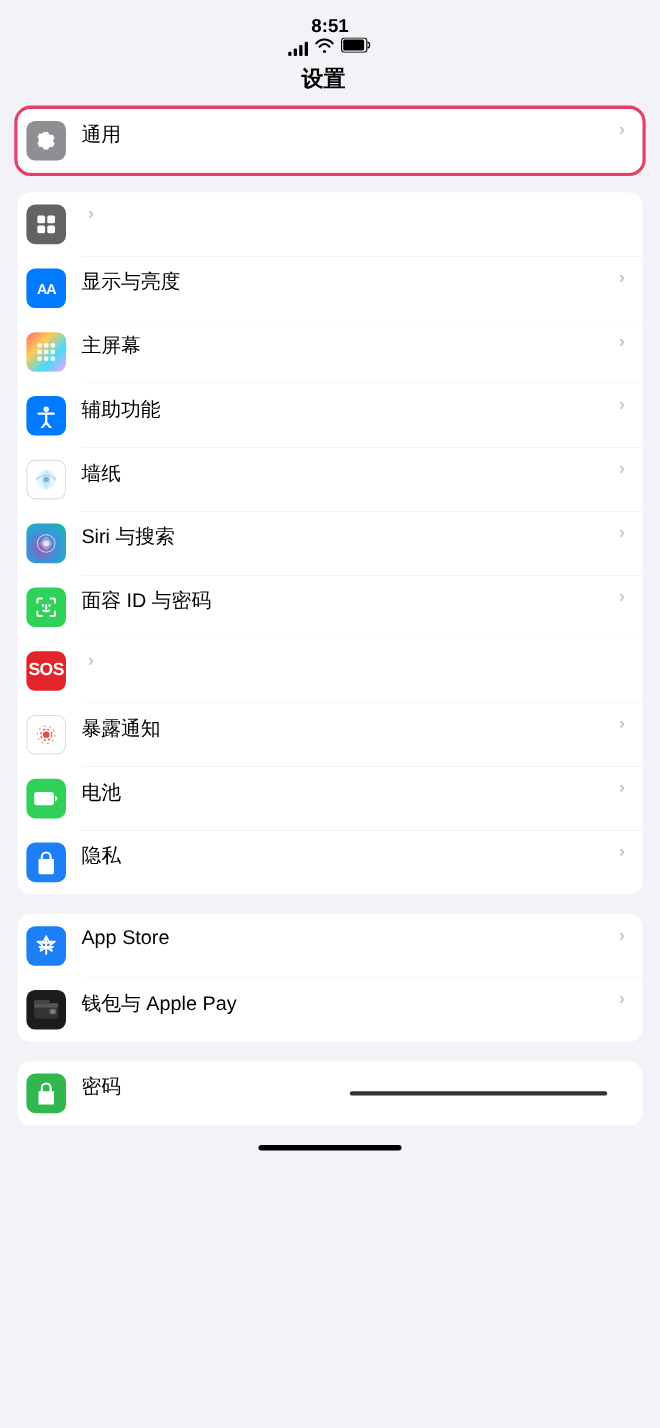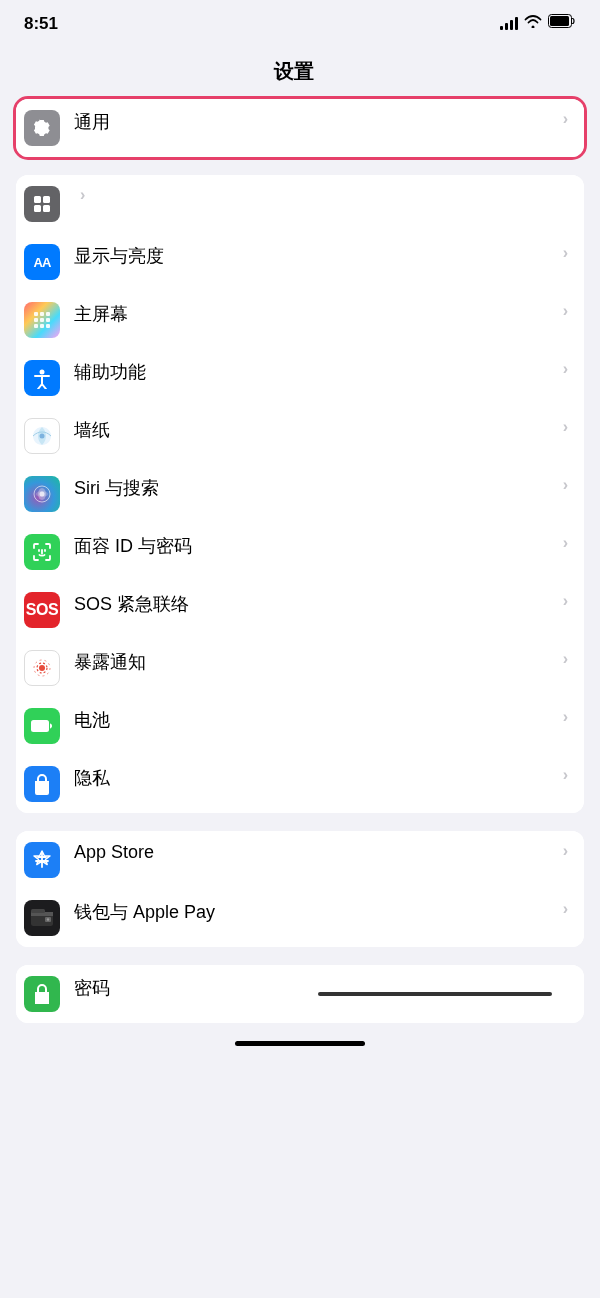--- a/index.html
+++ b/index.html
@@ -9,23 +9,24 @@
       min-height: 1298px;
       background: #f2f2f7;
       font-family: -apple-system, 'PingFang SC', 'Helvetica Neue', sans-serif;
       overflow-x: hidden;
     }
 
     
     .status-bar {
       display: flex;
       justify-content: space-between;
-      align-items: flex-start;
+      align-items: center;
       padding: 14px 24px 6px 24px;
       height: 50px;
+      flex-direction: column;
     }
     .status-time {
       font-size: 17px;
       font-weight: 600;
       color: #000;
     }
     .status-icons {
       display: flex;
       align-items: center;
       gap: 6px;
@@ -259,21 +260,20 @@
       </svg>
     </div>
     <span class="row-label">面容 ID 与密码</span>
     <span class="row-chevron">›</span>
   </div>
 
   <div class="settings-row">
     <div class="row-icon" style="background:#e3242b;">
       <span style="color:white;font-weight:800;font-size:16px;letter-spacing:-0.5px;">SOS</span>
     </div>
-    <span class="row-label">SOS 紧急联络</span>
     <span class="row-chevron">›</span>
   </div>
 
   <div class="settings-row">
     <div class="row-icon" style="background:#fff;border:1.5px solid #ddd;">
       <svg width="22" height="22" viewBox="0 0 22 22">
         <circle cx="11" cy="11" r="3" fill="#e74c3c"></circle>
         <circle cx="11" cy="11" r="5" fill="none" stroke="#e74c3c" stroke-width="1.2" stroke-dasharray="2 2"></circle>
         <circle cx="11" cy="11" r="8" fill="none" stroke="#e74c3c" stroke-width="1" stroke-dasharray="2 3" opacity="0.6"></circle>
       </svg>

